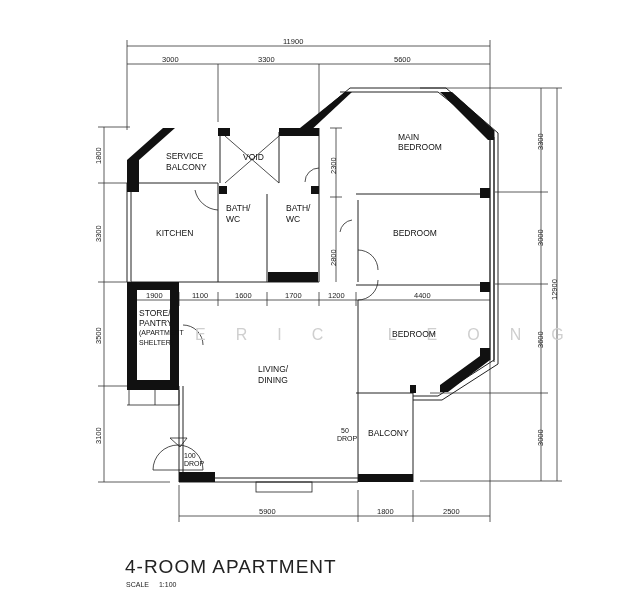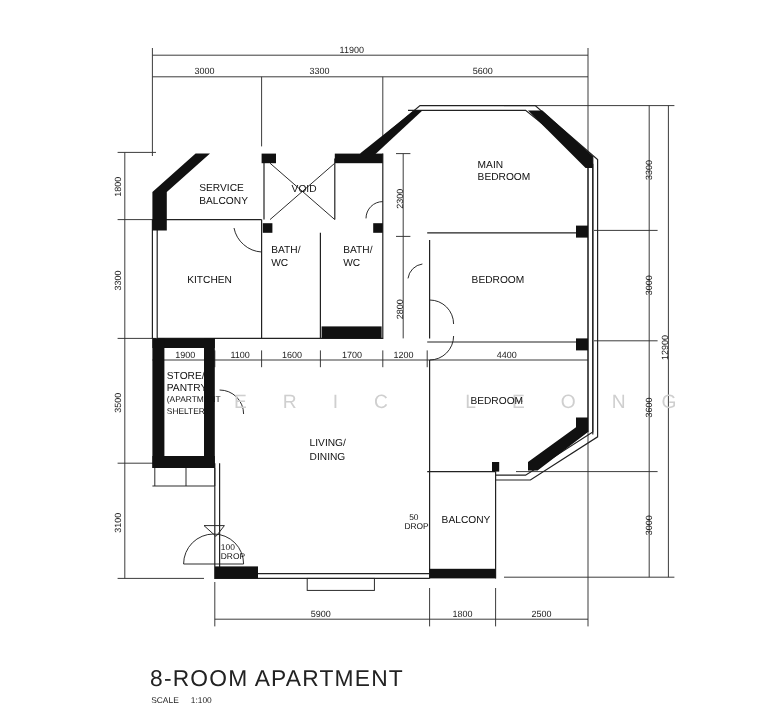--- a/index.html
+++ b/index.html
@@ -185,16 +185,16 @@
   </g>
 
   <g>
     <text class="small" x="341" y="433">50</text>
     <text class="small" x="337" y="441">DROP</text>
     <text class="small" x="184" y="458">100</text>
     <text class="small" x="184" y="466">DROP</text>
   </g>
 </svg>
 
-<div class="title">8-ROOM APARTMENT</div>
+<div class="title">4-ROOM APARTMENT</div>
 <div class="scale">
   <span>SCALE</span><span>1:100</span>
 </div>
 
 </body></html>

